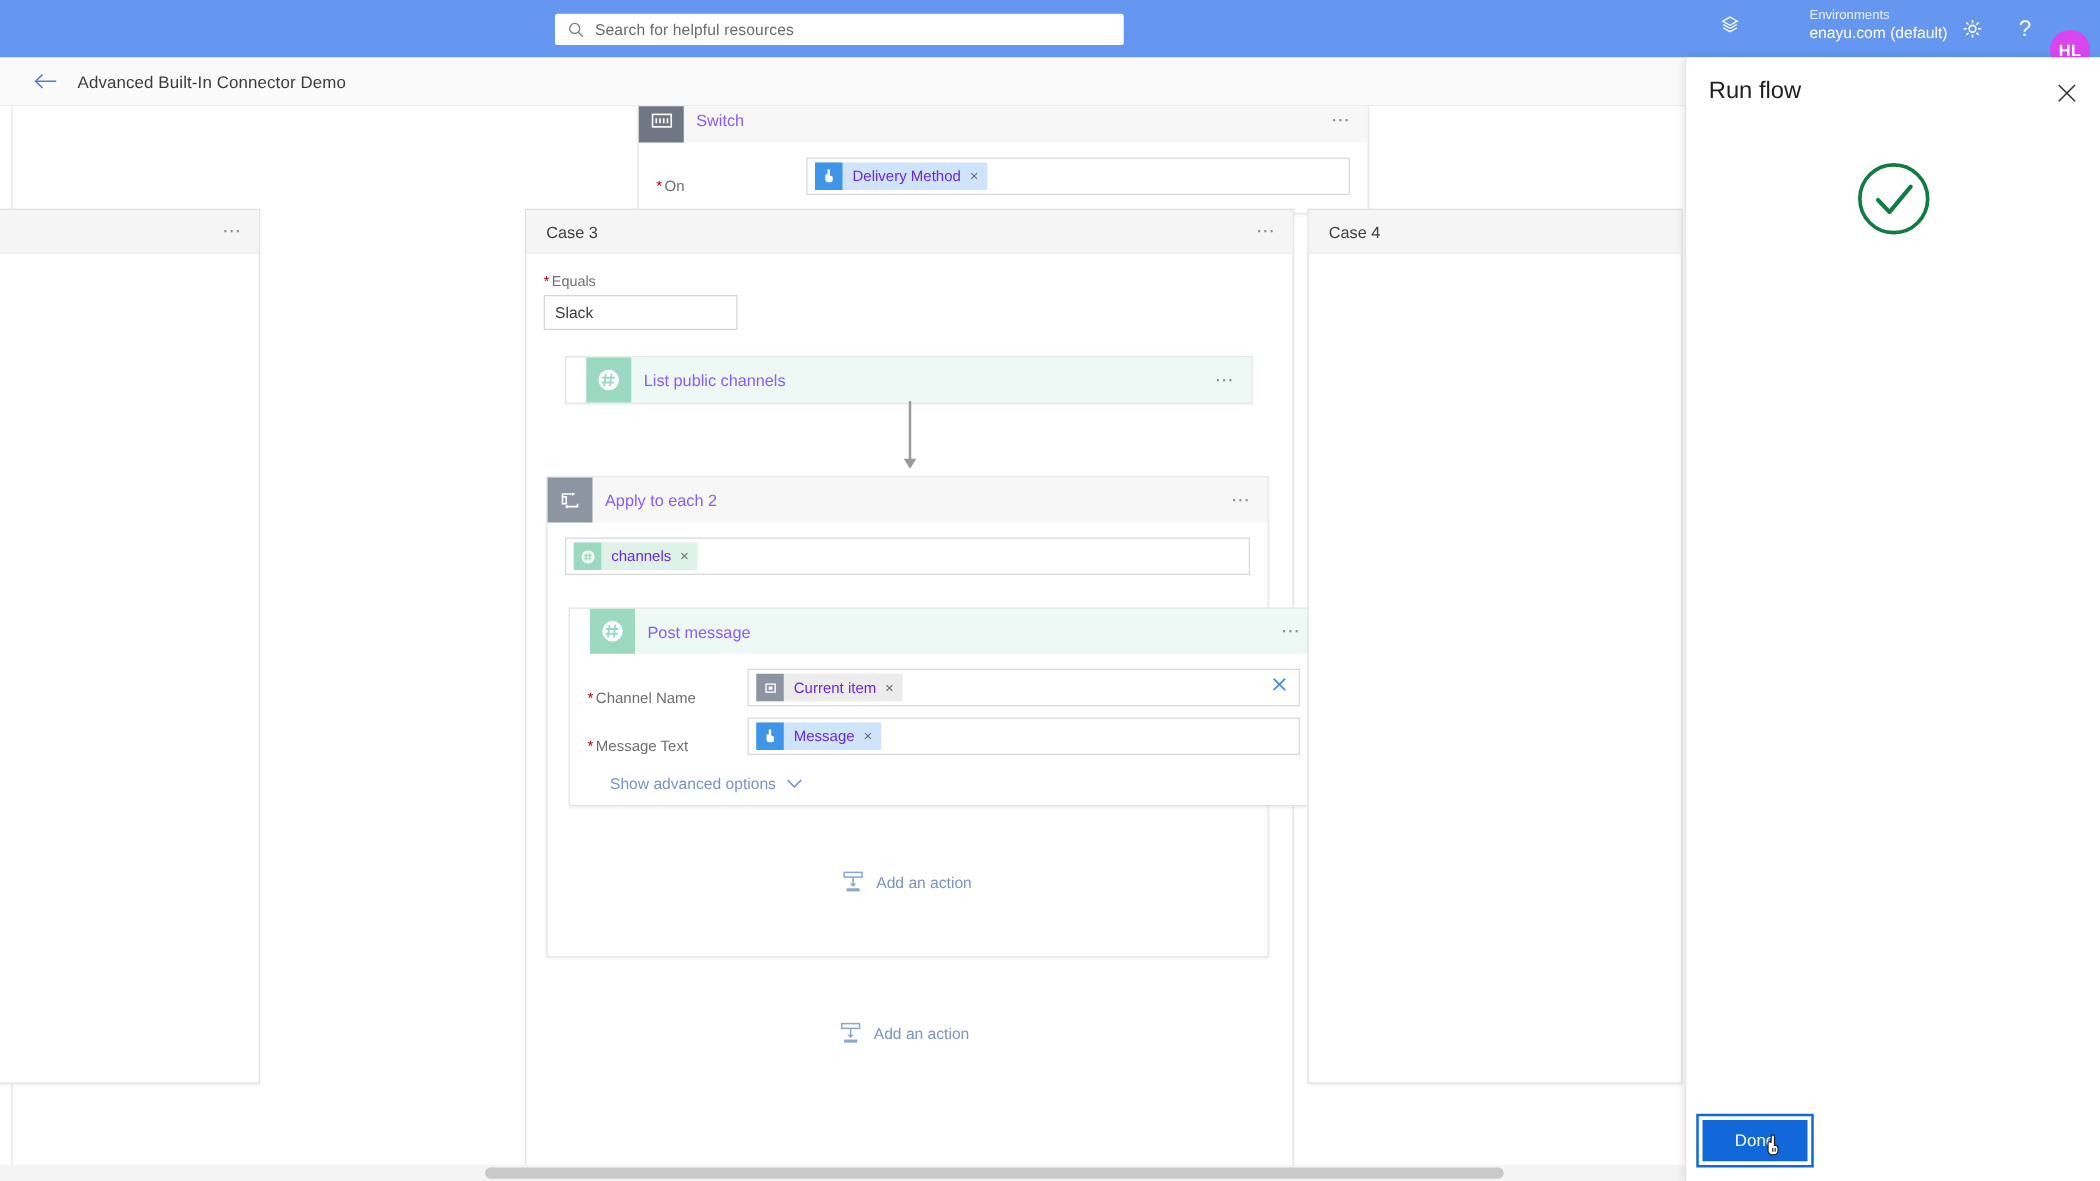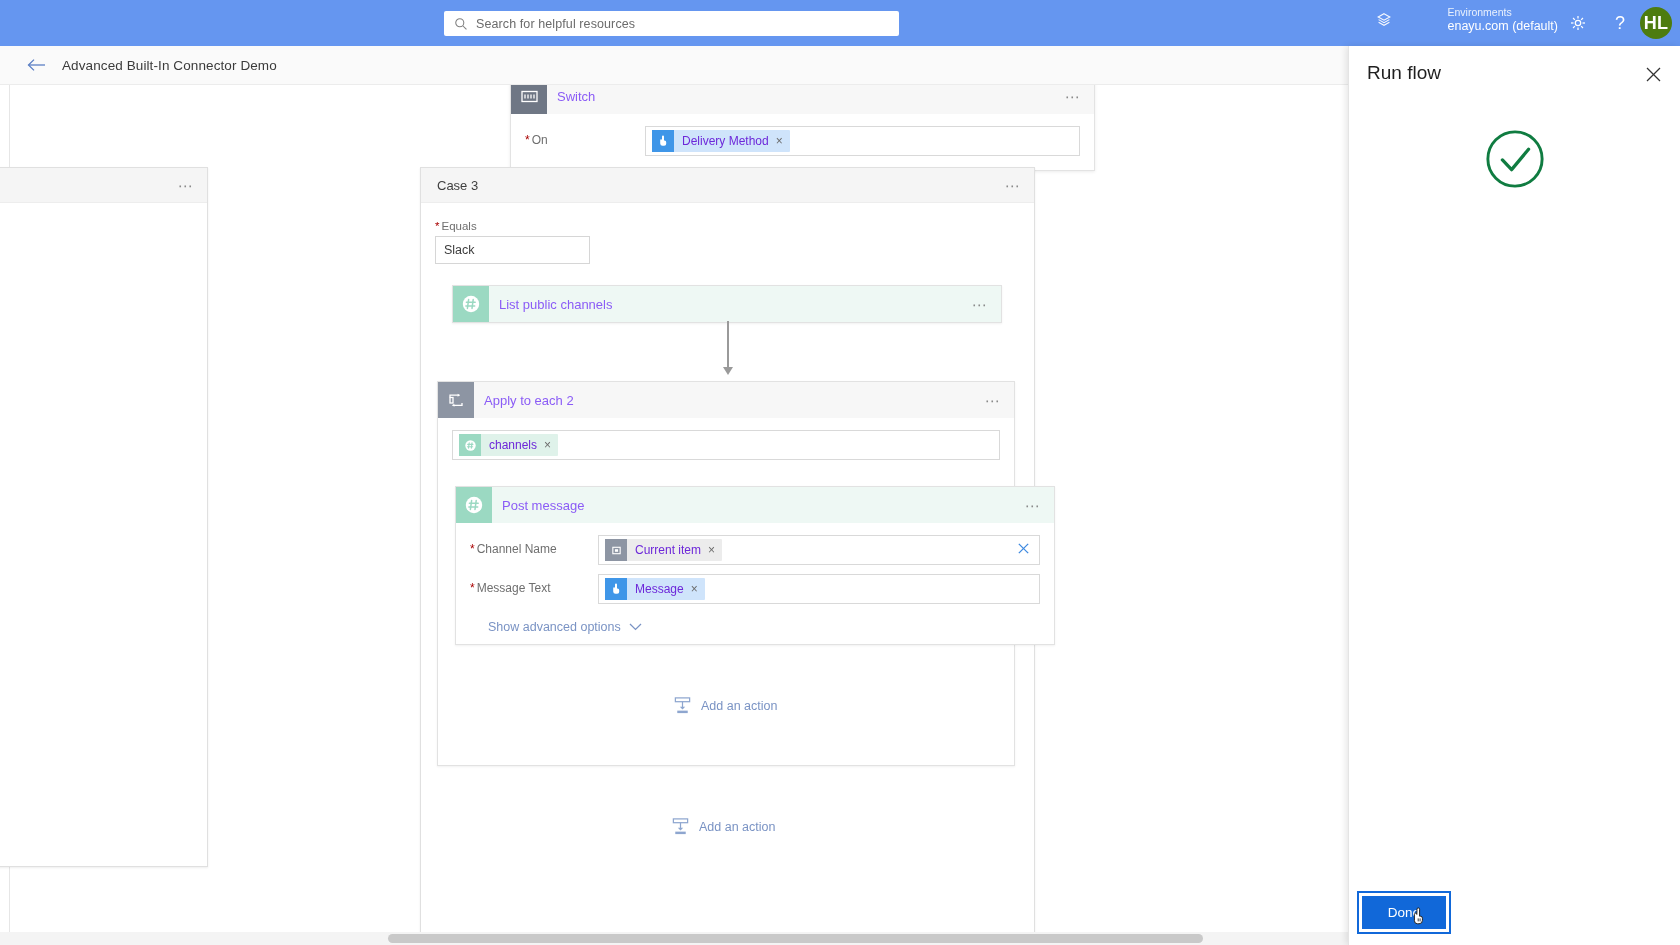--- a/index.html
+++ b/index.html
@@ -33,24 +33,24 @@
   .env-text { line-height: 1.22; margin-left: 46px; }
   .env-label { font-size: 10.5px; color: #eaf1fd; }
   .env-name  { font-size: 12.5px; color: #ffffff; }
   .hdr-icon-btn {
     position: absolute; top: 11px; width: 24px; height: 24px;
     display: flex; align-items: center; justify-content: center;
   }
   .gear-btn { right: 90px; }
   .help-btn { right: 48px; color: #fff; font-size: 18px; font-weight: 400; }
   .avatar {
-    position: absolute; right: 8px; top: 7px;
+    position: absolute; right: 8px; top: 24px;
     width: 32px; height: 32px; border-radius: 50%;
-    background: #4d7c0f; color: #ffffff;
-    font-size: 18px; font-weight: 700;
+    background: #d946ef; color: #ffffff;
+    font-size: 13px; font-weight: 700;
     display: flex; align-items: center; justify-content: center;
     letter-spacing: .3px;
   }
 
   
   .cmdbar {
     position: absolute; left: 0; top: 46px; width: 1680px; height: 39px;
     background: #fafafa; border-bottom: 1px solid #ececec;
     display: flex; align-items: center;
   }
@@ -81,21 +81,21 @@
   .node-icon-sq {
     width: 36px; height: 36px; flex: 0 0 auto;
     display: flex; align-items: center; justify-content: center;
   }
   .node-title { font-size: 13px; color: #8b5cf6; margin-left: 10px; }
   .node-ellipsis {
     position: absolute; right: 12px; top: 50%; transform: translateY(-50%);
     color: #8a8a8a; font-size: 15px; letter-spacing: 2.2px; line-height: 1;
   }
   .node-body { padding: 12px 14px 14px 14px; background: #fff; }
-  .field-row { display: flex; align-items: flex-start; }
+  .field-row { display: flex; align-items: flex-end; }
   .field-label {
     font-size: 12px; color: #6f6f6f; padding-top: 7px; width: 120px;
     flex: 0 0 auto;
   }
   .req-star { color: #a80000; margin-right: 2px; }
   .field-input {
     flex: 1 1 auto; min-height: 30px; border: 1px solid #d9d9d9;
     background: #fff; display: flex; align-items: center; padding: 3px 6px;
     position: relative;
   }
@@ -139,21 +139,21 @@
     width: 155px; height: 28px; border: 1px solid #d6d6d6; background: #fff;
     font-size: 12.5px; color: #3c3c3c; padding: 0 8px;
     display: flex; align-items: center;
   }
 
   
   .action-card {
     position: absolute; background: #fff; border: 1px solid #e2e2e2;
     box-shadow: 0 1px 2px rgba(0,0,0,.06);
   }
-  .head-mint { background: #eef8f4; }
+  .head-mint { background: #eef8f4; margin-left: 16px; }
   .icon-mint { background: #9bd9c2; }
   .icon-slate { background: #8d95a3; }
 
   .arrow-down {
     position: absolute; width: 2px; background: #9a9a9a;
   }
   .arrow-head {
     position: absolute; width: 0; height: 0;
     border-left: 5px solid transparent; border-right: 5px solid transparent;
     border-top: 8px solid #9a9a9a;
@@ -490,20 +490,25 @@
         <svg width="19" height="19" viewBox="0 0 20 20">
           <rect x="2.5" y="2" width="15" height="4" fill="none" stroke="#8ea6cf" stroke-width="1.3"></rect>
           <line x1="10" y1="6" x2="10" y2="13.5" stroke="#8ea6cf" stroke-width="1.3"></line>
           <path d="M7.2 11.3 L10 14.2 L12.8 11.3" fill="#8ea6cf"></path>
           <rect x="4.5" y="15.4" width="11" height="2.6" fill="#8ea6cf"></rect>
         </svg>
         <span class="add-action-label">Add an action</span>
       </div>
     </div>
 
+    <div class="case-card case-right">
+      <div class="case-head">
+        <div class="case-title">Case 4</div>
+      </div>
+    </div>
   </div>
 
   <div class="hscroll">
     <div class="hscroll-thumb"></div>
   </div>
 </div>
 
 <div class="panel">
   <div class="panel-title">Run flow</div>
   <div class="panel-close">

